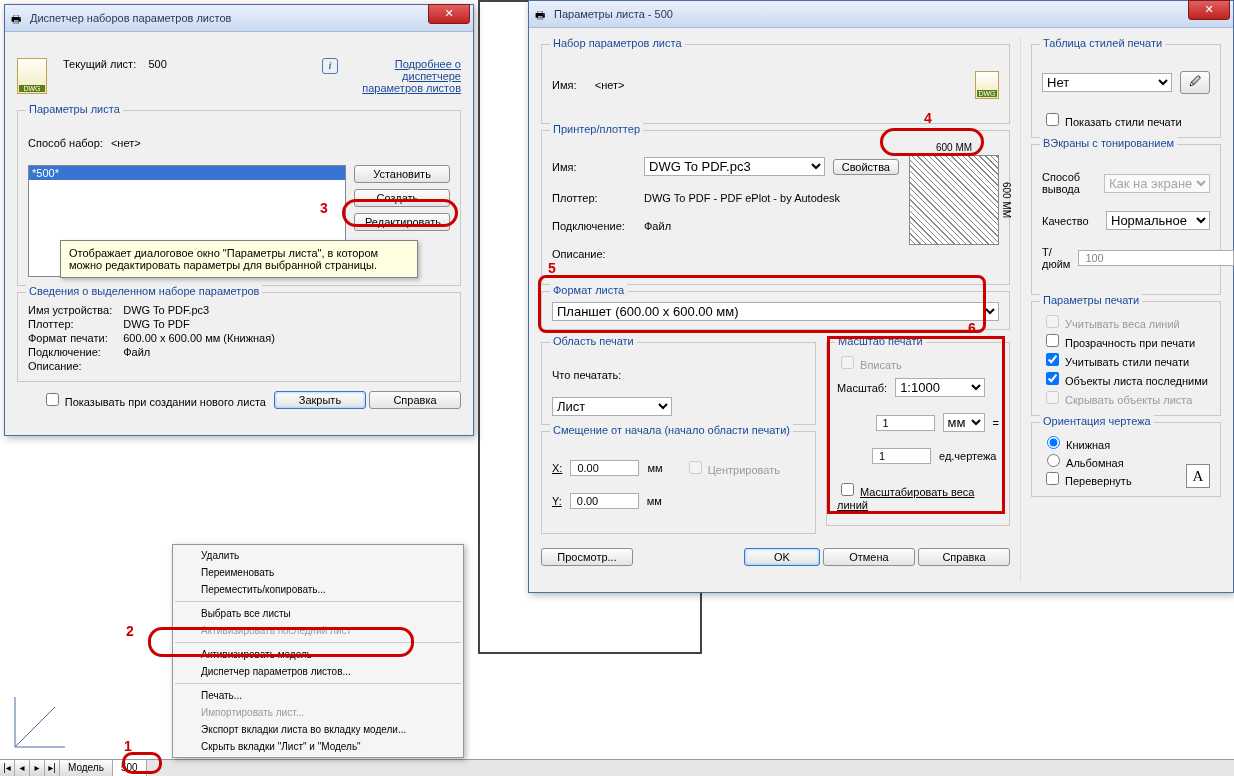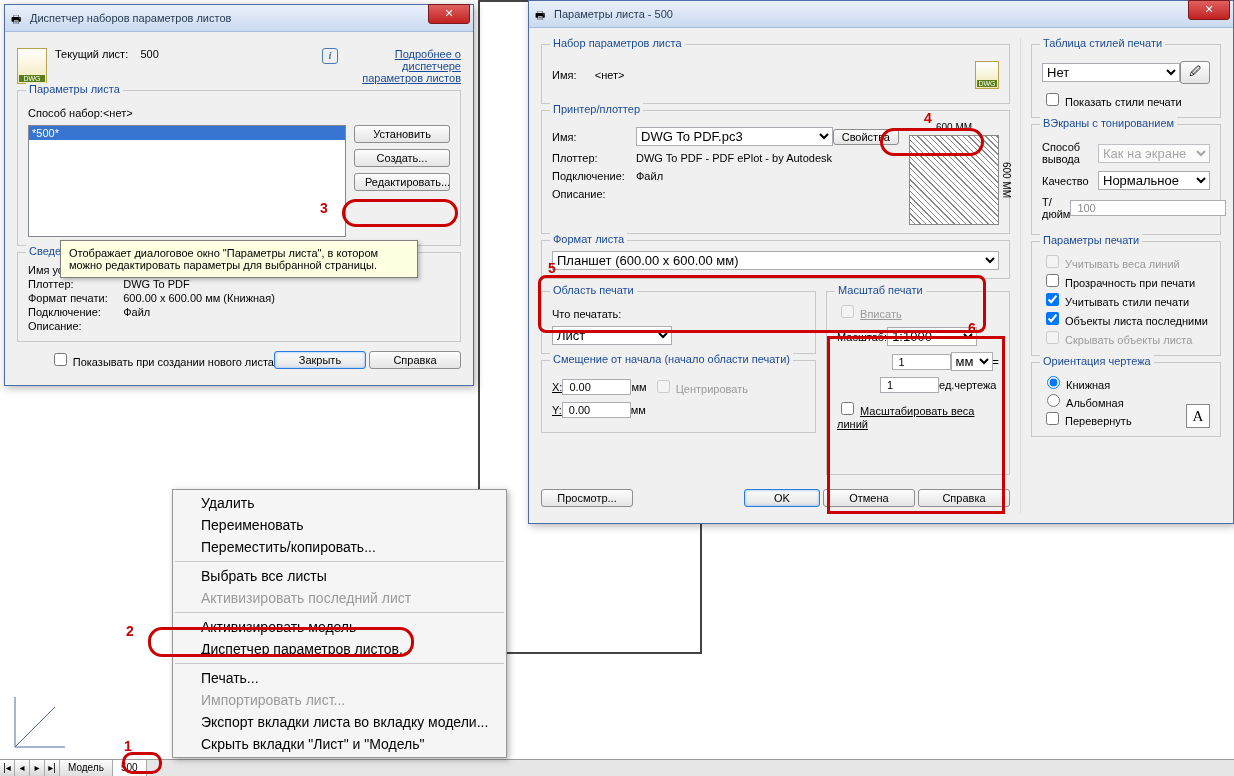--- a/index.html
+++ b/index.html
@@ -9,36 +9,36 @@
   .titlebar .ttitle{flex:1;color:#2a3a55}
   .close-x{width:40px;height:18px;background:linear-gradient(#e06060,#c22020);color:#fff;text-align:center;border:1px solid #7a1a1a;border-radius:0 0 3px 3px;line-height:16px;font-size:11px;cursor:pointer;margin-top:-8px}
   .body{padding:10px 12px}
   .grp{border:1px solid #c8c8c8;margin:6px 0;padding:10px 10px 8px;position:relative;font-size:11px}
   .grp>.lbl{position:absolute;top:-8px;left:8px;background:#f0f0f0;padding:0 3px;color:#19499a}
   .btn{display:inline-block;background:linear-gradient(#fdfdfd,#e4e4e4);border:1px solid #8e8e8e;border-radius:3px;padding:2px 10px;min-width:70px;text-align:center;cursor:pointer;font-size:11px}
   .btn.small{min-width:0;padding:1px 8px}
   .btn.default{border:1px solid #2a7ad6;box-shadow:0 0 3px #7ab5ff inset}
   input[type=text],select.inlike{border:1px solid #abadb3;padding:1px 6px;font-size:11px;background:#fff}
   select{border:1px solid #abadb3;font-size:13px;background:#fff}
-  .row{display:flex;align-items:center;gap:0;margin:6px 0}
+  .row{display:flex;align-items:center;gap:8px;margin:16px 0}
   .listbox{background:#fff;border:1px solid #828790;height:110px;overflow:auto}
   .listbox .item{padding:1px 3px}
   .listbox .sel{background:#3874d1;color:#fff}
   .link{color:#19499a;text-decoration:underline;cursor:pointer}
   .red-circle{position:absolute;border:3px solid #cc0000;border-radius:50%/50%;pointer-events:none}
   .red-num{position:absolute;color:#cc0000;font-weight:bold;font-size:14px}
   .tooltip{position:absolute;background:#ffffe1;border:1px solid #808080;padding:6px 8px;font-size:11px;max-width:340px;box-shadow:2px 2px 4px rgba(0,0,0,.25)}
   .rightcol{border-left:1px solid #ddd;padding-left:10px}
   
   .app-bottom{position:absolute;left:0;bottom:0;right:0}
   .tabbar{height:16px;display:flex;align-items:stretch;border-top:1px solid #9a9a9a;background:#e6e6e6;font-size:10px}
   .tabbtn{width:14px;border-right:1px solid #aaa;background:linear-gradient(#fff,#d8d8d8);text-align:center;line-height:16px;cursor:pointer}
   .tab{padding:0 8px;border-right:1px solid #aaa;background:linear-gradient(#fdfdfd,#dedede);line-height:16px;cursor:pointer}
   .tab.active{background:#fff}
-  .ctxmenu{position:absolute;background:#f5f5f5;border:1px solid #979797;box-shadow:2px 2px 6px rgba(0,0,0,.3);padding:2px 0;font-size:14px;min-width:290px}
+  .ctxmenu{position:absolute;background:#f5f5f5;border:1px solid #979797;box-shadow:2px 2px 6px rgba(0,0,0,.3);padding:2px 0;font-size:10px;min-width:290px}
   .ctxmenu .mi{padding:3px 18px 3px 28px;cursor:pointer}
   .ctxmenu .mi.disabled{color:#9a9a9a}
   .ctxmenu .sep{height:1px;background:#c9c9c9;margin:3px 2px}
   .chk{width:13px;height:13px}
   .info-icon{display:inline-block;width:14px;height:14px;border:1px solid #4a79b7;border-radius:3px;color:#4a79b7;text-align:center;line-height:13px;font-style:italic;font-weight:bold;font-family:serif}
   .dwgicon{width:28px;height:34px;background:linear-gradient(#fff,#f2e9b6);border:1px solid #bba24f;display:inline-block;position:relative}
   .dwgicon::after{content:"DWG";position:absolute;bottom:1px;left:1px;right:1px;background:#5a7e18;color:#fff;font-size:7px;text-align:center}
   .preview{width:88px;height:88px;border:1px solid #888;background:repeating-linear-gradient(45deg,#fff,#fff 3px,#888 3px,#888 4px);position:relative}
   .preview .topw{position:absolute;top:-14px;left:0;right:0;text-align:center;font-size:10px}
   .preview .sideh{position:absolute;right:-14px;top:0;bottom:0;writing-mode:vertical-rl;font-size:10px;text-align:center}
@@ -208,21 +208,21 @@
               <span style="text-decoration:underline">Y:</span>
               <input type="text" style="width: 55px;" value="0.00">
               <span>мм</span>
             </div>
           </div>
         </div>
 
         <div style="width:184px">
           <div class="grp" style="height:164px">
             <span class="lbl">Масштаб печати</span>
-            <label class="dis"><input type="checkbox" disabled="" class="chk" style=""> <span style="text-decoration:underline">Вписать</span></label>
+            <label class="dis"><input type="checkbox" disabled="" class="chk" style=""> <span style="">Вписать</span></label>
             <div class="row" style="margin-top:6px">
               <span>Масштаб:</span>
               <select style="width:90px"><option>1:1000</option></select>
             </div>
             <div class="row" style="justify-content:flex-end">
               <input type="text" style="width: 45px; text-align: left;" value="1">
               <select style="width:42px"><option>мм</option></select>
               <span>=</span>
             </div>
             <div class="row" style="justify-content:flex-end">

